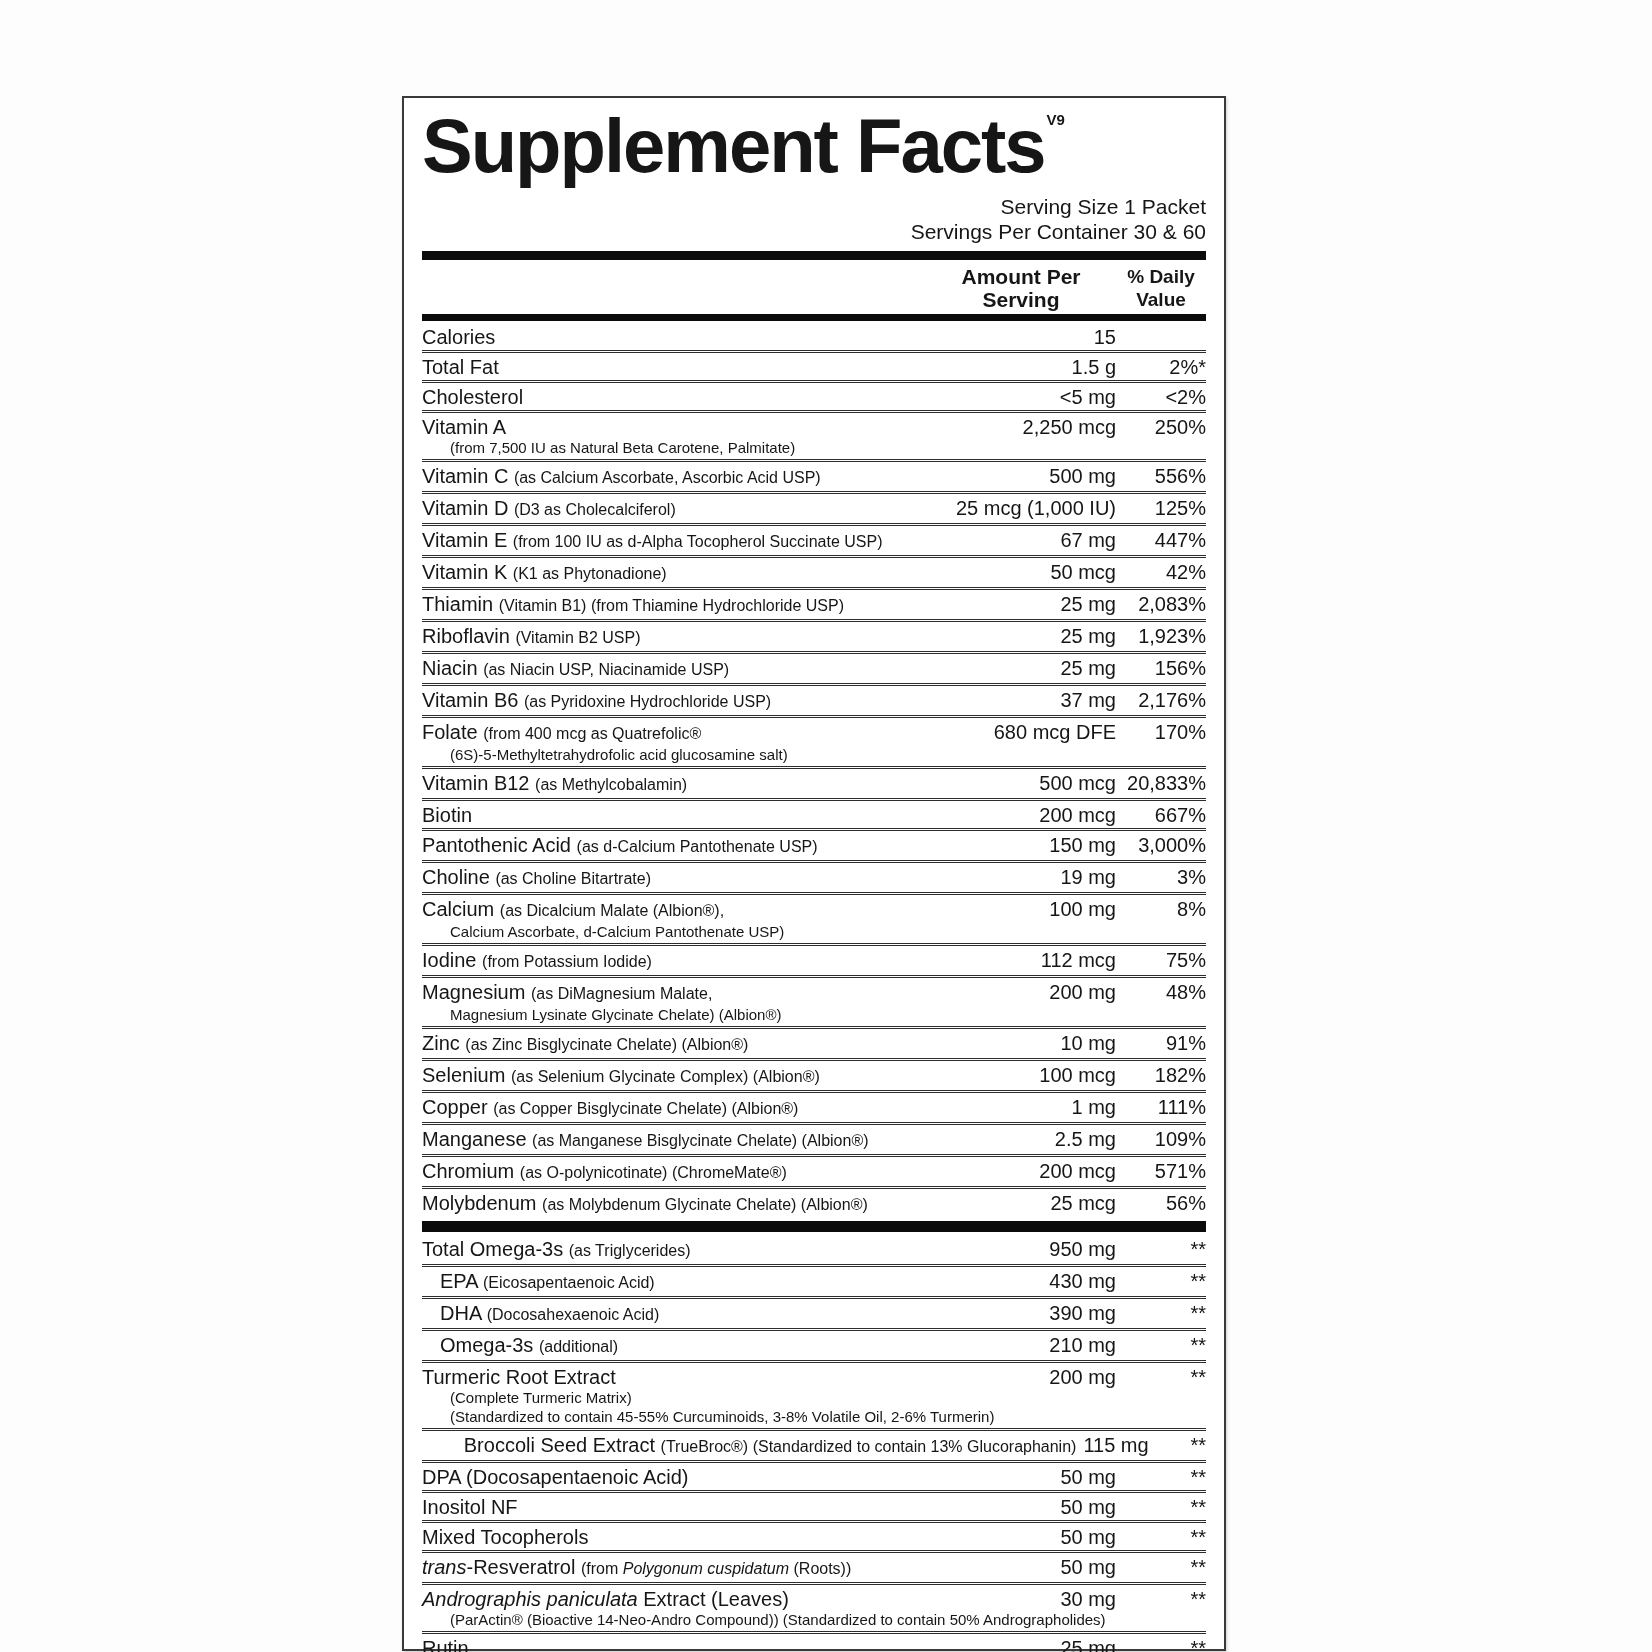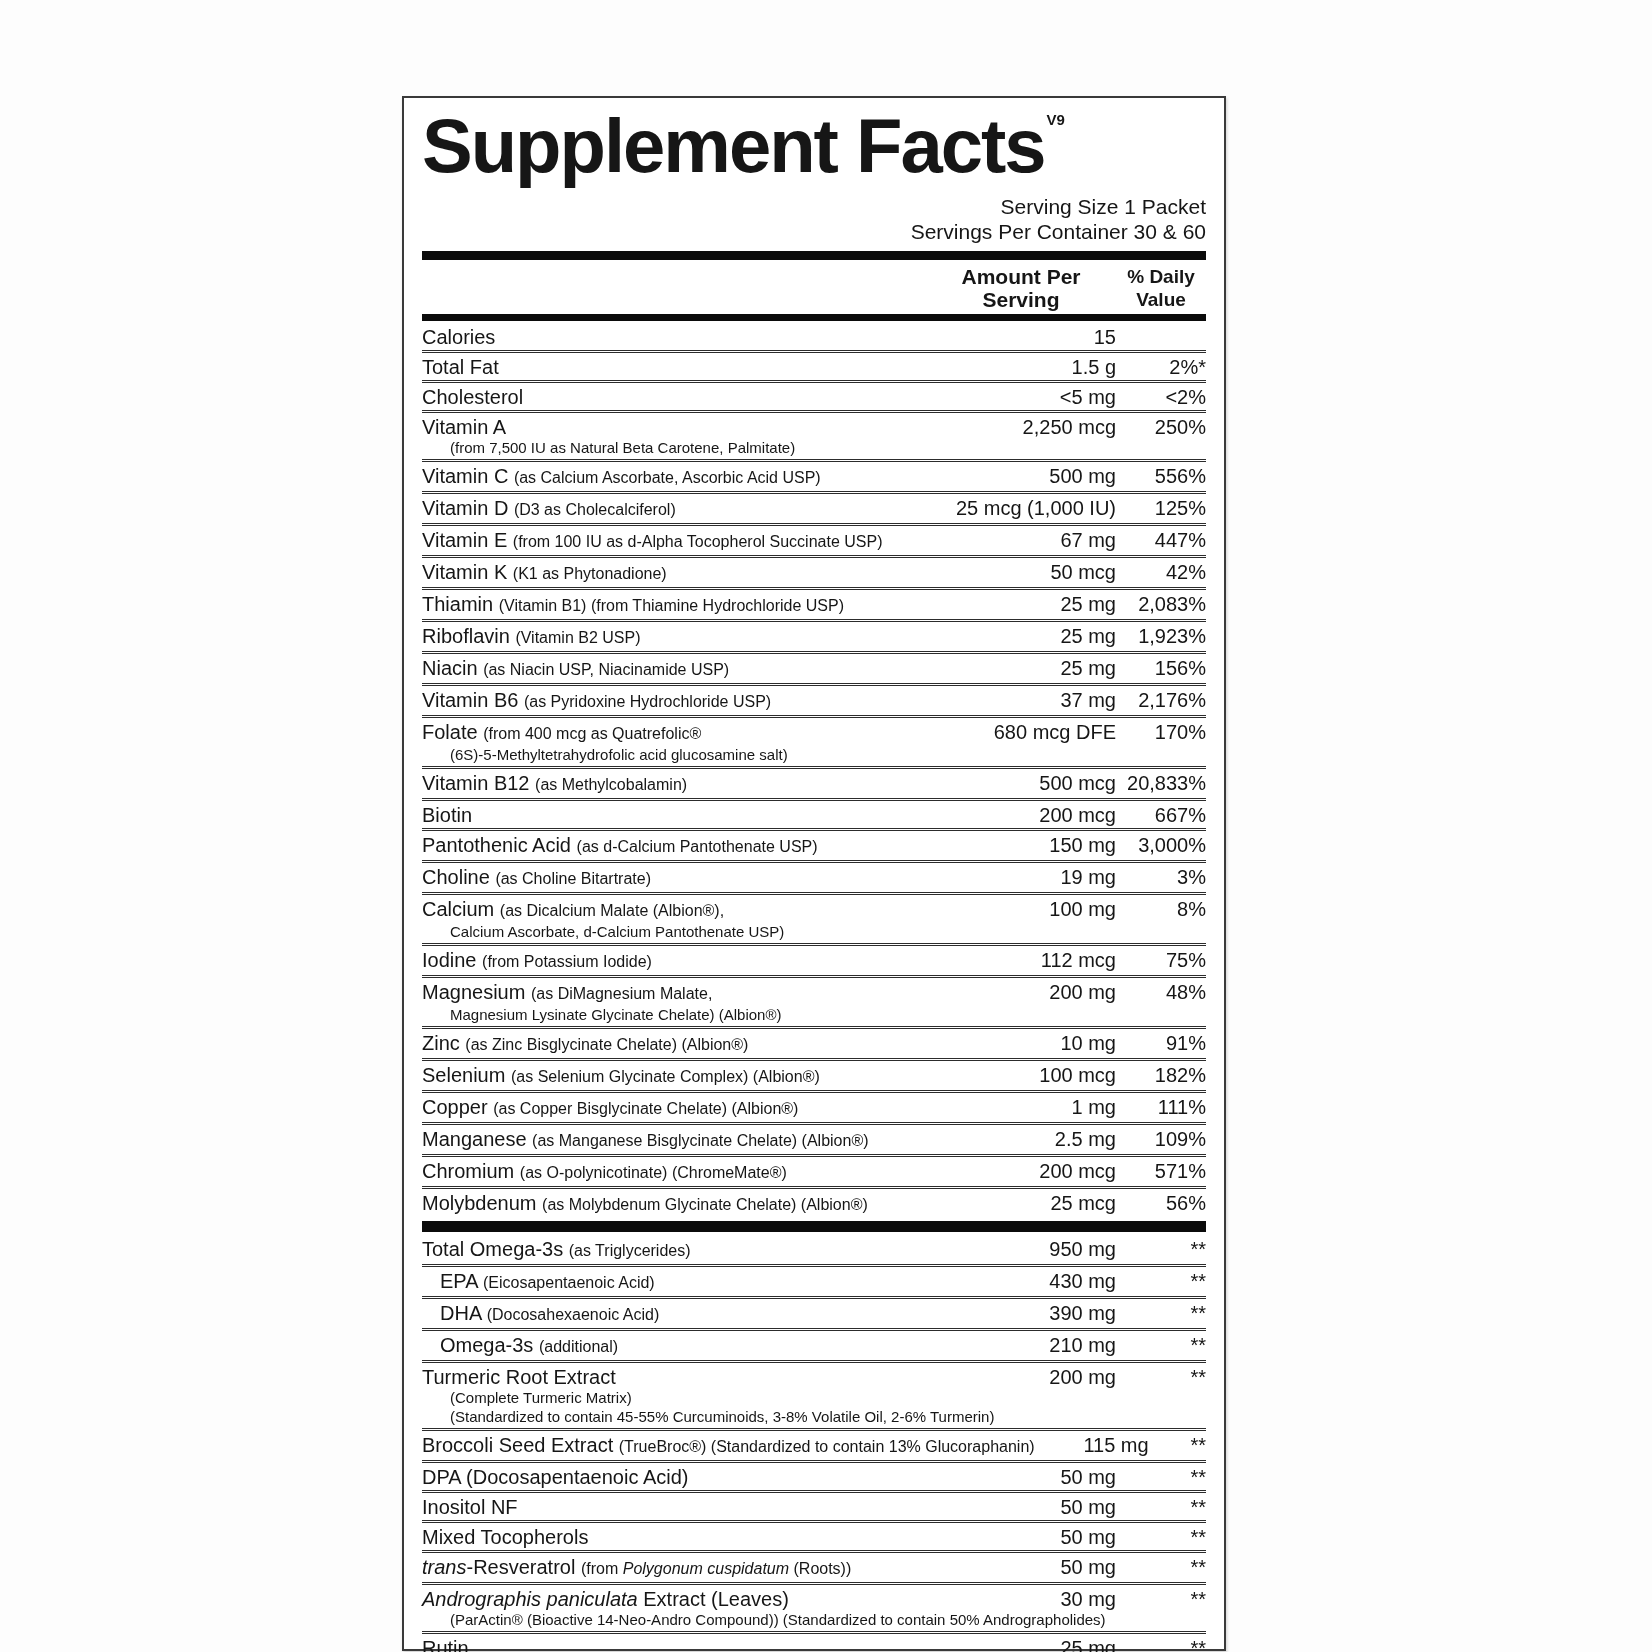--- a/index.html
+++ b/index.html
@@ -43,21 +43,21 @@
   #rows > .row + .row { border-top: 3px double #2c2c2c; }
   #rows > .thickbar + .row { border-top: none; }
   .thickbar { height: 11px; background: #0b0b0b; margin: 3px 0; }
   .rowline { display: flex; align-items: baseline; }
   .name { flex: 1 1 auto; min-width: 0; font-size: 20px; line-height: 22px; }
   .detail { font-size: 16px; }
   .amount { flex: 0 0 190px; text-align: right; font-size: 20px; line-height: 22px; white-space: nowrap; }
   .dv { flex: 0 0 90px; text-align: right; font-size: 20px; line-height: 22px; }
   .subline { font-size: 15px; line-height: 19px; padding-left: 28px; }
   .row.indent .name { padding-left: 18px; }
-  .row.compact .name { white-space: nowrap; overflow: visible; }
+  .row.compact .name { white-space: nowrap; overflow: visible; text-align: right; }
   .row.compact .amount { flex: 0 0 auto; padding-left: 7px; text-align: left; }
   .row.compact .dv { flex: 1 1 auto; }
   .it { font-style: italic; }
 </style>
 </head>
 <body>
 
 <div class="label-box">
   <div class="title-row">
     <span class="title">Supplement Facts</span>

